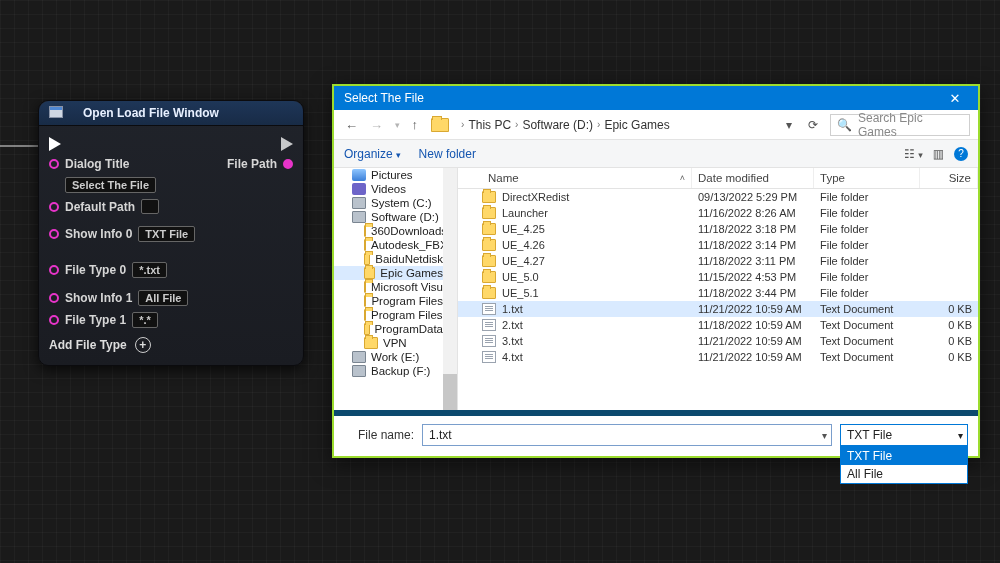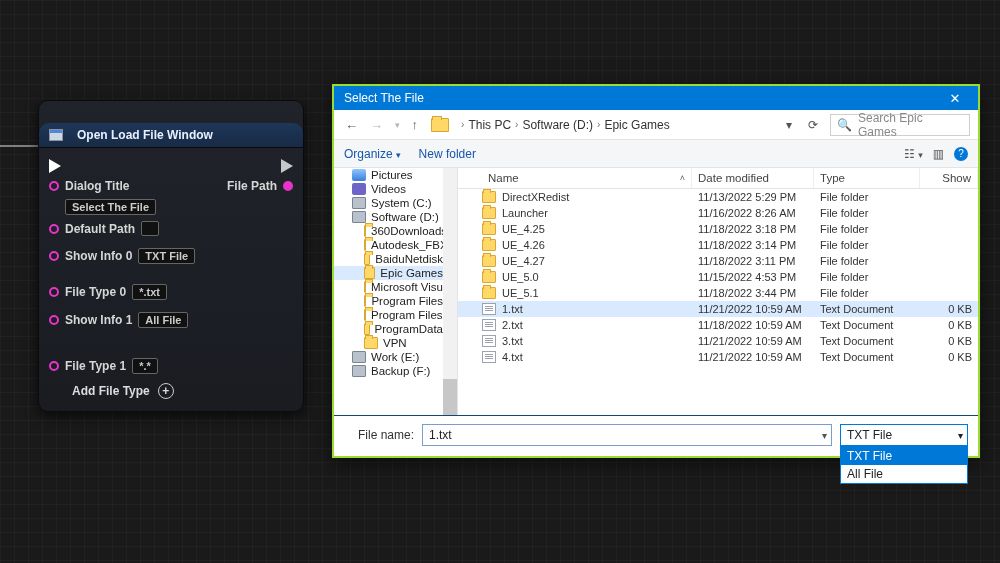--- a/index.html
+++ b/index.html
@@ -19,26 +19,26 @@
     left: 38px; top: 100px;
     width: 266px;
     background: linear-gradient(#20232a, #1a1c22);
     border: 1px solid #0b0b0e;
     border-radius: 10px;
     box-shadow: 0 4px 14px rgba(0,0,0,.7);
     color: #ddd;
     font-size: 12px;
   }
   .bp-header {
-    display: flex; align-items: center; gap: 14px;
+    display: flex; align-items: flex-start; gap: 20px;
     padding: 5px 10px;
     background: linear-gradient(#1e3658, #182b46);
     border-radius: 10px 10px 0 0;
     border-bottom: 1px solid #0b0b0e;
-    font-weight: 600; color: #e8f0ff; margin-top: 22px;
+    font-weight: 600; color: #e8f0ff;
   }
   .bp-header .win-icon {
     width: 14px; height: 12px; background: #cfd7e3;
     border: 1px solid #8892a6; position: relative;
   }
   .bp-header .win-icon::before {
     content:""; position:absolute; left:0; right:0; top:0; height:3px; background:#4f88d4;
   }
   .bp-body { padding: 8px 8px 12px 8px; font-weight: bold; }
   .bp-row { display: flex; align-items: center; justify-content: space-between; padding: 3px 2px; }
@@ -54,21 +54,21 @@
     width: 10px; height: 10px; border-radius: 50%;
     border: 2px solid #e734c9; display:inline-block;
   }
   .pin.filled { background: #e734c9; }
   .bp-label { color: #d6d6d6; }
   .bp-inputbox {
     border: 1px solid #666; background: #111; color:#ccc;
     padding: 1px 6px; border-radius: 2px; font-size: 11px;
     display:inline-block; min-width: 18px; min-height: 15px;
   }
-  .bp-add { display:flex; align-items:center; gap:8px; padding: 6px 2px 0 2px; color:#ddd;margin-left:23px; }
+  .bp-add { display:flex; align-items:center; gap:8px; padding: 6px 2px 0 2px; color:#ddd; }
   .bp-add .plus {
     width: 16px; height:16px; border:1px solid #ccc; border-radius:50%;
     display:flex; align-items:center; justify-content:center; font-size:12px;
   }
   .wire {
     position:absolute; left:0; top:145px; width:40px; height:2px;
     background:#c4c4c4; opacity:.6;
   }
 
   
@@ -163,21 +163,21 @@
   .row.sel { background:#d9eaff; }
   .fico { width:14px; height:12px; display:inline-block; }
   .fico.folder { background:#ffd868; border:1px solid #d9a832; border-radius:1px; position:relative; }
   .fico.folder::before { content:""; position:absolute; left:0; top:-3px; width:6px; height:3px;
     background:#ffd868; border:1px solid #d9a832; border-bottom:none; }
   .fico.txt { background:#fff; border:1px solid #9aa3af; position:relative; }
   .fico.txt::after { content:""; position:absolute; left:2px; right:2px; top:2px; height:1px;
     background:#9aa3af; box-shadow: 0 2px 0 #9aa3af, 0 4px 0 #9aa3af; }
   .sort-caret { font-size:9px; color:#666; }
 
-  .dlg-bottom { border-top:1px solid #0c4a6e; padding:8px 10px 10px 10px; background:#fff; position:relative; }
+  .dlg-bottom { border-top:6px solid #0c4a6e; padding:8px 10px 10px 10px; background:#fff; position:relative; }
   .fn-row { display:flex; align-items:center; gap:8px; }
   .fn-label { width:70px; text-align:right; color:#333; }
   .fn-input {
     flex:1; height:22px; border:1px solid #7a9ecc;
     display:flex; align-items:center; padding:0 18px 0 6px; position:relative; font-size:12px;
   }
   .fn-input .dd { position:absolute; right:4px; color:#555; font-size:10px; }
   .ft-select {
     width:128px; height:22px; border:1px solid #0078d7; background:#fff;
     display:flex; align-items:center; padding:0 18px 0 6px; position:relative; font-size:12px;
@@ -250,21 +250,21 @@
       </div>
 
     <div class="bp-row" style="margin-top:6px;">
         <span class="bp-left">
       <span class="pin"></span>
       <span class="bp-label">Show Info 1</span>
       <span class="bp-inputbox">All File</span>
     </span>
       </div>
 
-    <div class="bp-row" style="margin-top:24px;">
+    <div class="bp-row" style="margin-top:0;">
         <span class="bp-left">
       <span class="pin"></span>
       <span class="bp-label">File Type 1</span>
       <span class="bp-inputbox">*.*</span>
     </span>
       </div>
 
     <div class="bp-add">
       <span>Add File Type</span>
       <span class="plus">+</span>
@@ -381,30 +381,30 @@
       </div>
     <div class="dlg-list">
       <div class="list-head">
         <div class="col-name">
           <span style="width:18px;"></span>
           <span>Name</span>
           <span class="sort-caret" style="margin-left:auto;">˄</span>
         </div>
         <div class="col-date">Date modified</div>
         <div class="col-type">Type</div>
-        <div class="col-size">Show</div>
+        <div class="col-size">Size</div>
       </div>
       <div class="list-rows" id="rows">
           <div class="row">
             <div class="col-name">
               <span style="width:12px;"></span>
               <span class="fico folder"></span>
               <span>DirectXRedist</span>
             </div>
-            <div class="col-date">11/13/2022 5:29 PM</div>
+            <div class="col-date">09/13/2022 5:29 PM</div>
             <div class="col-type">File folder</div>
             <div class="col-size"></div>
           </div>
           <div class="row">
             <div class="col-name">
               <span style="width:12px;"></span>
               <span class="fico folder"></span>
               <span>Launcher</span>
             </div>
             <div class="col-date">11/16/2022 8:26 AM</div>

